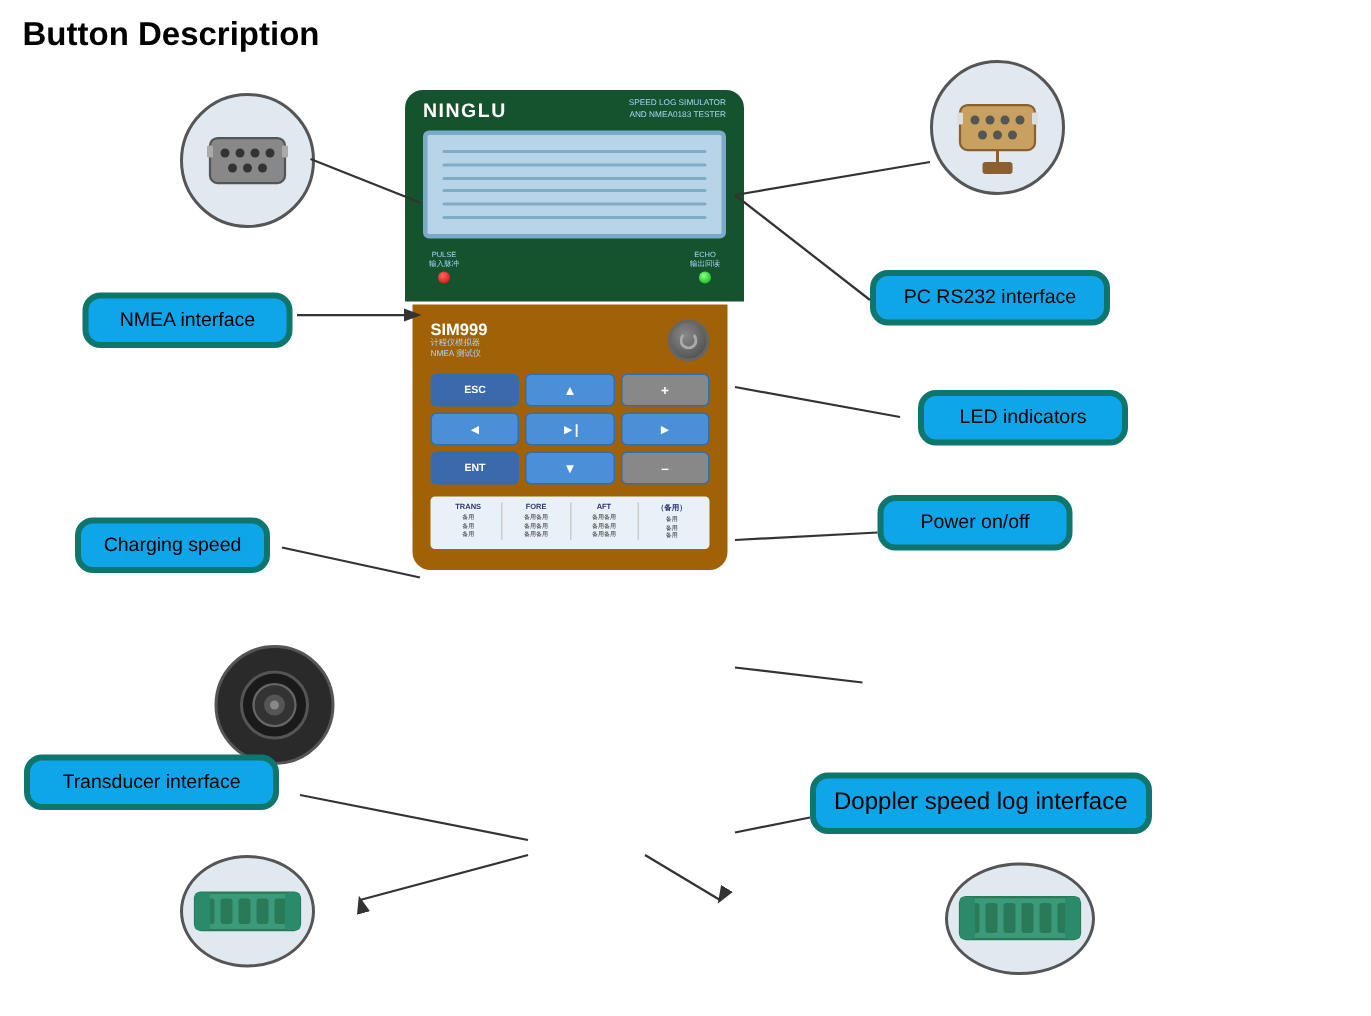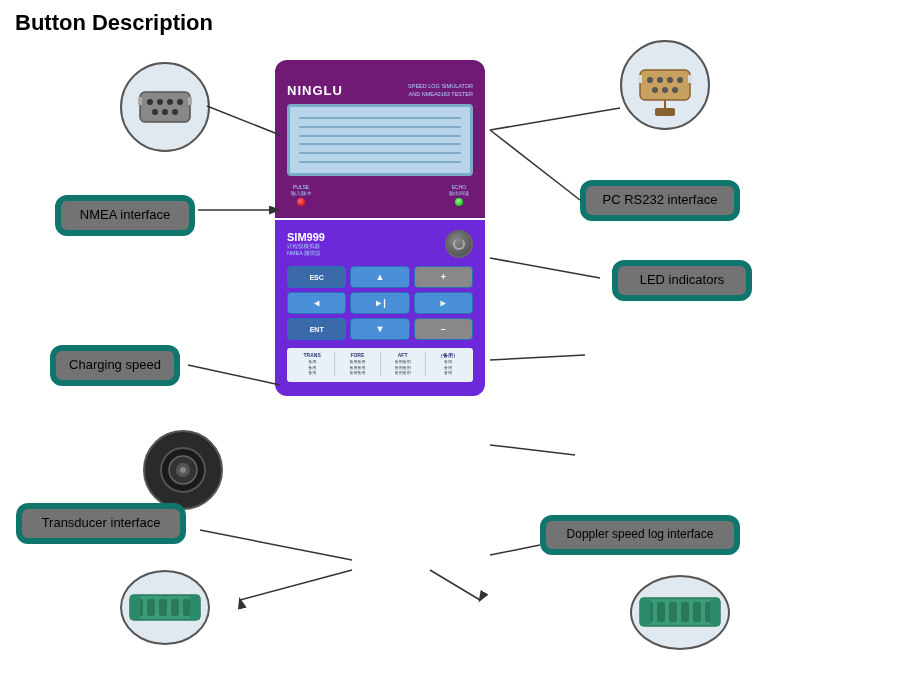--- a/index.html
+++ b/index.html
@@ -30,24 +30,24 @@
     
     .device-area {
       position: absolute;
       left: 270px;
       top: 60px;
       width: 220px;
     }
 
     
     .device-top {
-      background: #701a75;
+      background: #14532d;
       border-radius: 12px 12px 0 0;
-      padding: 23px 12px 12px;
-      width: 210px;
+      padding: 6px 12px 12px;
+      width: 226px;
       margin: 0 auto;
     }
 
     .device-top .brand-row {
       display: flex;
       align-items: center;
       justify-content: space-between;
       margin-bottom: 6px;
     }
 
@@ -120,21 +120,21 @@
       height: 8px;
       border-radius: 50%;
       margin-top: 2px;
     }
 
     .led-red { background: radial-gradient(circle at 40% 35%, #ff6666, #cc0000); }
     .led-green { background: radial-gradient(circle at 40% 35%, #88ff88, #00aa00); }
 
     
     .device-bottom {
-      background: #6d28d9;
+      background: #a16207;
       border-radius: 0 0 12px 12px;
       padding: 10px 12px 14px;
       width: 210px;
       margin: 2px auto 0;
     }
 
     .sim-header {
       display: flex;
       align-items: center;
       justify-content: space-between;
@@ -236,24 +236,24 @@
     }
 
     .data-value {
       font-size: 4px;
       line-height: 1.4;
     }
 
     
     .label-box {
       position: absolute;
-      border: 6px solid #0f766e;
+      border: 4px solid #0f766e;
       border-radius: 12px;
       padding: 6px 12px;
-      background: #737373;
+      background: #0ea5e9;
       font-size: 13px;
       color: #000;
       text-align: center;
       line-height: 1.3;
     }
 
     
     .circle-img {
       position: absolute;
       border-radius: 50%;
@@ -439,27 +439,30 @@
   </div>
 
   <div class="label-box" style="left:600px; top:260px; min-width:140px;margin-left:12px;">
     <span>LED indicators</span>
   </div>
 
   <div class="label-box" style="left:50px; top:345px; min-width:130px;">
     <span>Charging speed</span>
   </div>
 
+  <div class="label-box" style="left:585px; top:330px; min-width:130px;">
+    <span>Power on/off</span>
+  </div>
 
 
   <div class="label-box" style="left:16px; top:503px; min-width:170px;">
     <span>Transducer interface</span>
   </div>
 
-  <div class="label-box" style="left:540px; top:515px; min-width:200px; font-size:12px;">
+  <div class="label-box" style="left:540px; top:515px; min-width:200px; font-size:16px;">
     <span>Doppler speed log interface</span>
   </div>
 
   <svg class="arrows-overlay">
 
     <line x1="198" y1="210" x2="278" y2="210" stroke="#333" stroke-width="1.5" marker-end="url(#arrow)"></line>
 
     <line x1="490" y1="130" x2="580" y2="200" stroke="#333" stroke-width="1.5"></line>
 
     <line x1="490" y1="258" x2="600" y2="278" stroke="#333" stroke-width="1.5"></line>

